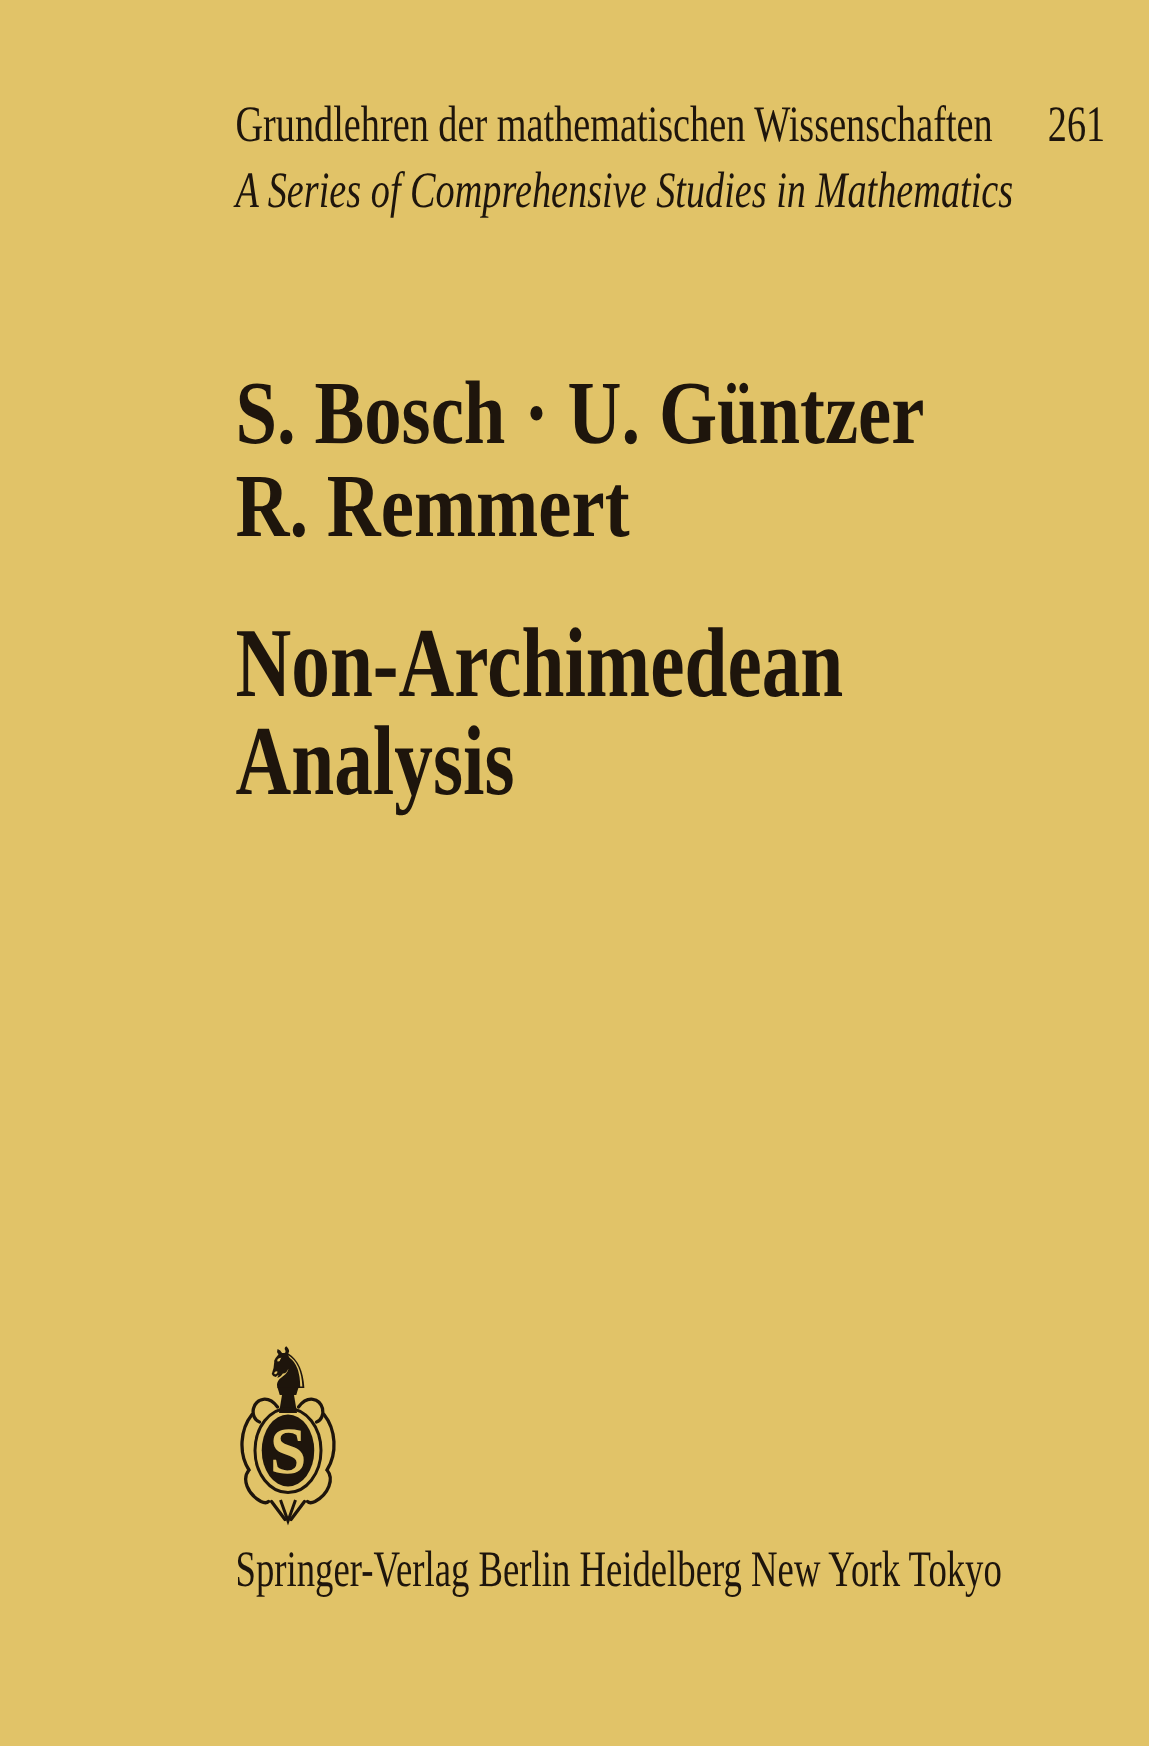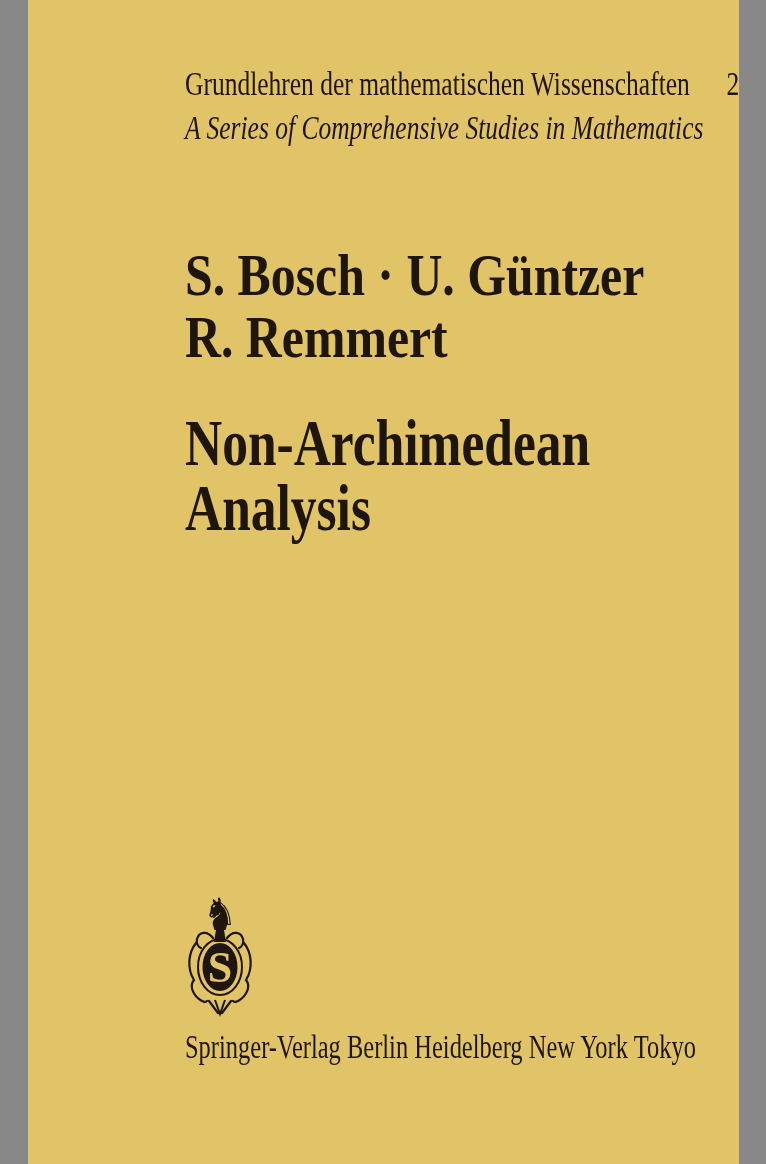--- a/index.html
+++ b/index.html
@@ -6,21 +6,21 @@
     --bg: #e1c368;
     --ink: #1e150c;
   }
   html, body {
     margin: 0;
     padding: 0;
     background: #888;
   }
   .page {
     position: relative;
-    width: 711px;
+    width: 766px;
     height: 1164px;
     margin: 0 auto;
     background: var(--bg);
     color: var(--ink);
     font-family: "Liberation Serif", serif;
     overflow: hidden;
   }
   .series-row {
     position: absolute;
     left: 157px;

